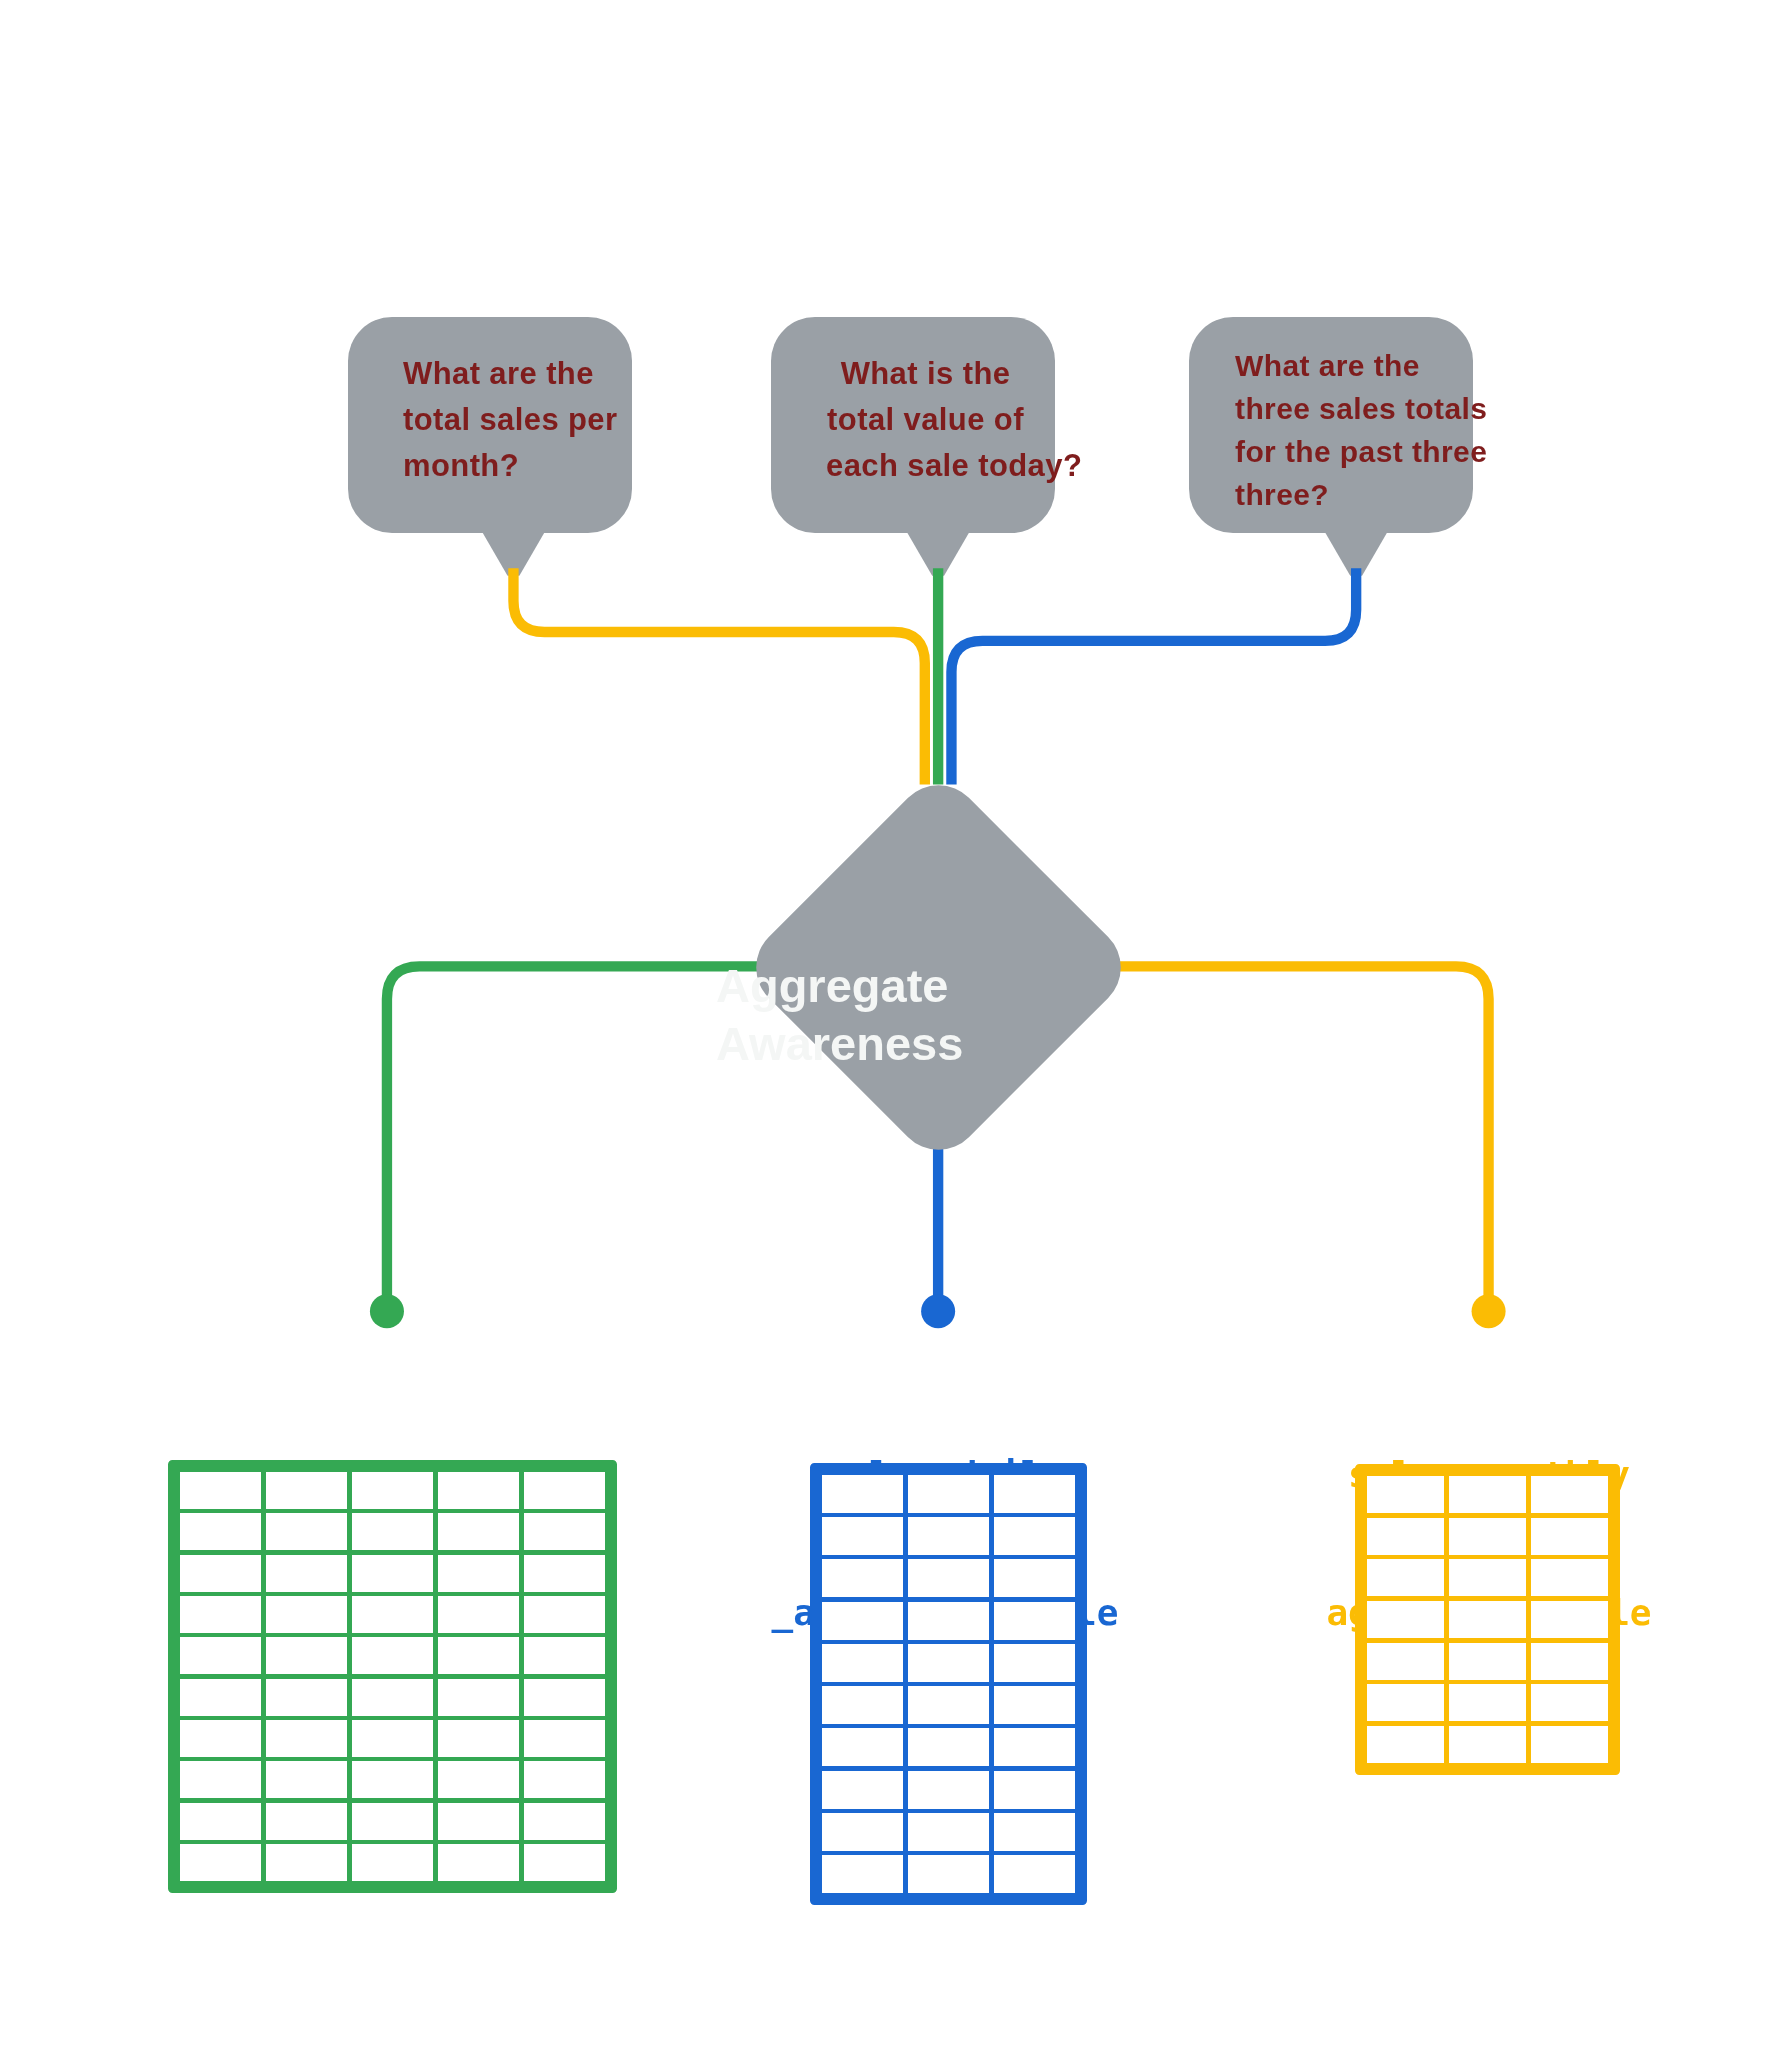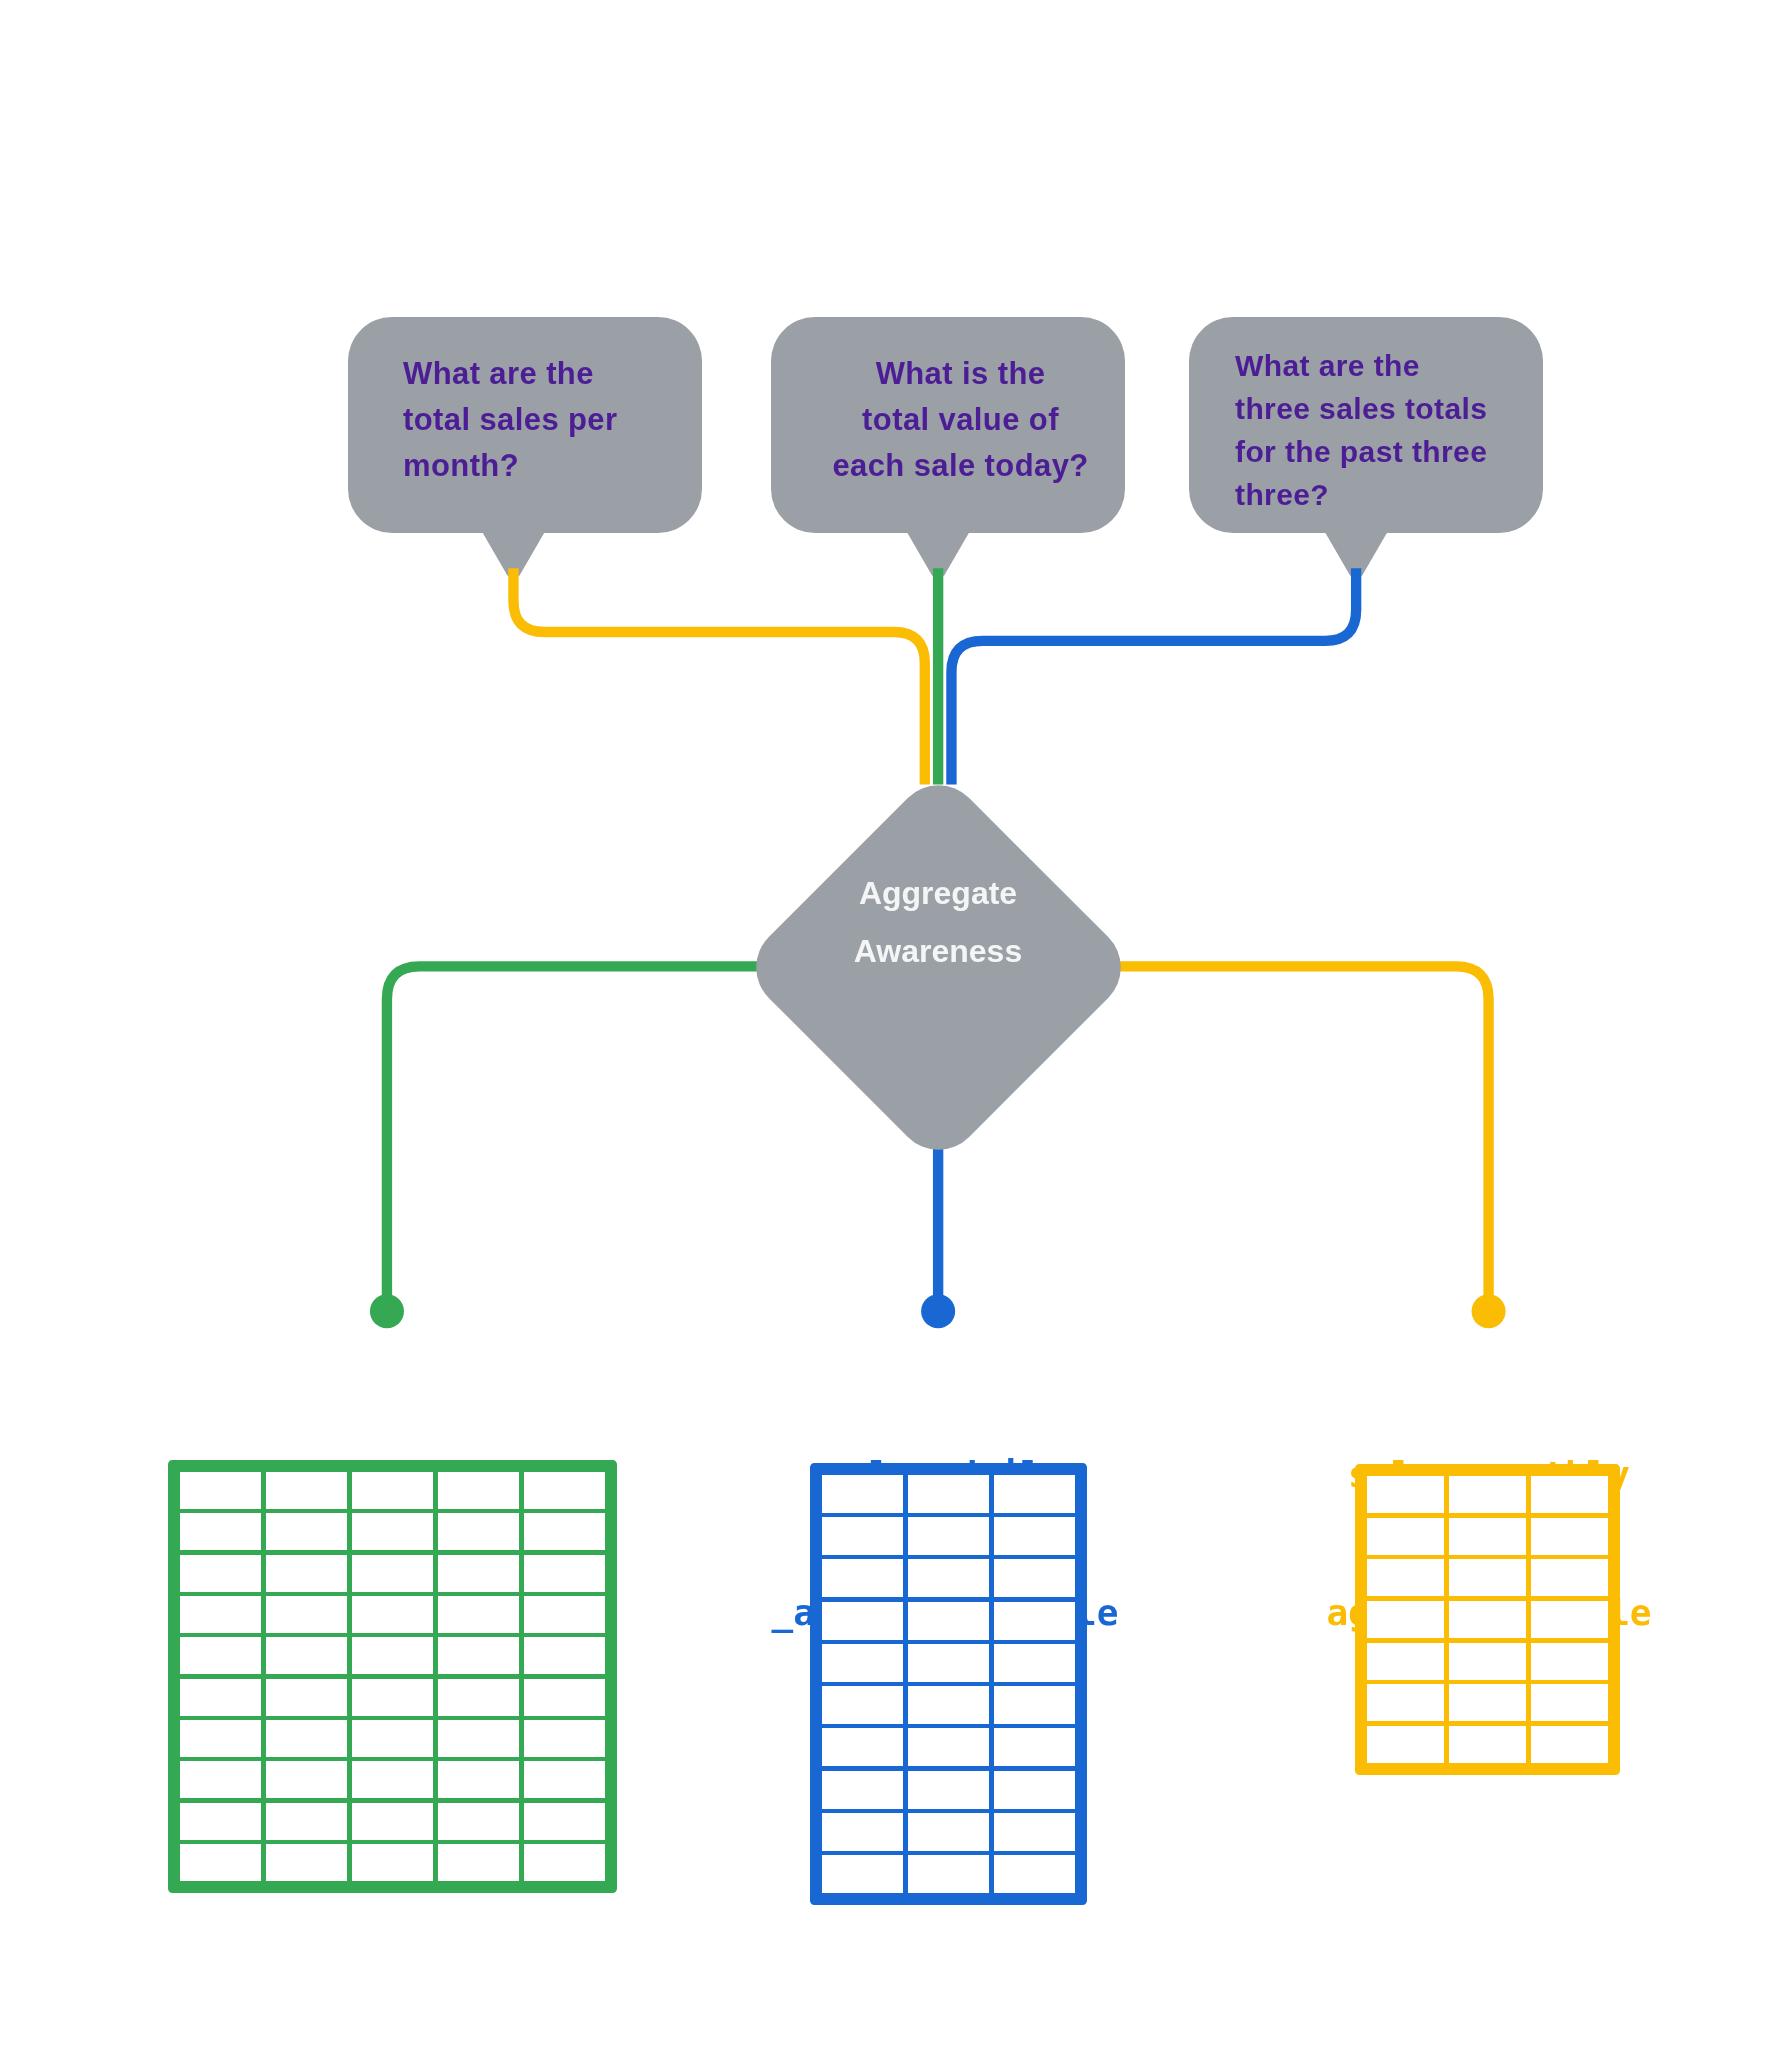--- a/index.html
+++ b/index.html
@@ -7,51 +7,50 @@
     position:relative;
     width:1786px;height:2046px;
     background:#ffffff;
     font-family:"Liberation Sans", sans-serif;
     overflow:hidden;
   }
   #connector-layer{position:absolute;left:0;top:0;width:1786px;height:2046px;}
 
   .bubble{
     position:absolute;
-    width:354px;height:216px;
+    width:284px;height:216px;
     background:#9AA0A6;
     border-radius:44px;
-    color:#4c1d95;
+    color:#7f1d1d;
     font-weight:700;
     font-size:31px;
     line-height:46px;
     box-sizing:border-box;
     padding:34px 30px 0 55px;
     letter-spacing:0.4px;
   }
   .bubble .bline{display:block;white-space:nowrap;}
   #bubble-weekly{font-size:30px;line-height:43px;padding-top:27px;padding-left:46px;}
 
   #diamond{
     position:absolute;
     left:797px;top:826px;
     width:283px;height:283px;
     background:#9AA0A6;
     border-radius:43px;
     transform:rotate(45deg);
   }
   #diamond-label{
     position:absolute;
-    left:716px;top:864px;
+    left:716px;top:957px;
     width:444px;height:118px;
     color:#F4F6F5;
     font-weight:700;
-    font-size:32px;
+    font-size:47px;
     line-height:58px;
-    text-align:center;
   }
   .dlabel-line{display:block;}
 
   .table-label{
     position:absolute;
     width:444px;
     text-align:center;
     font-family:"DejaVu Sans Mono", monospace;
     font-weight:700;
     font-size:36px;

